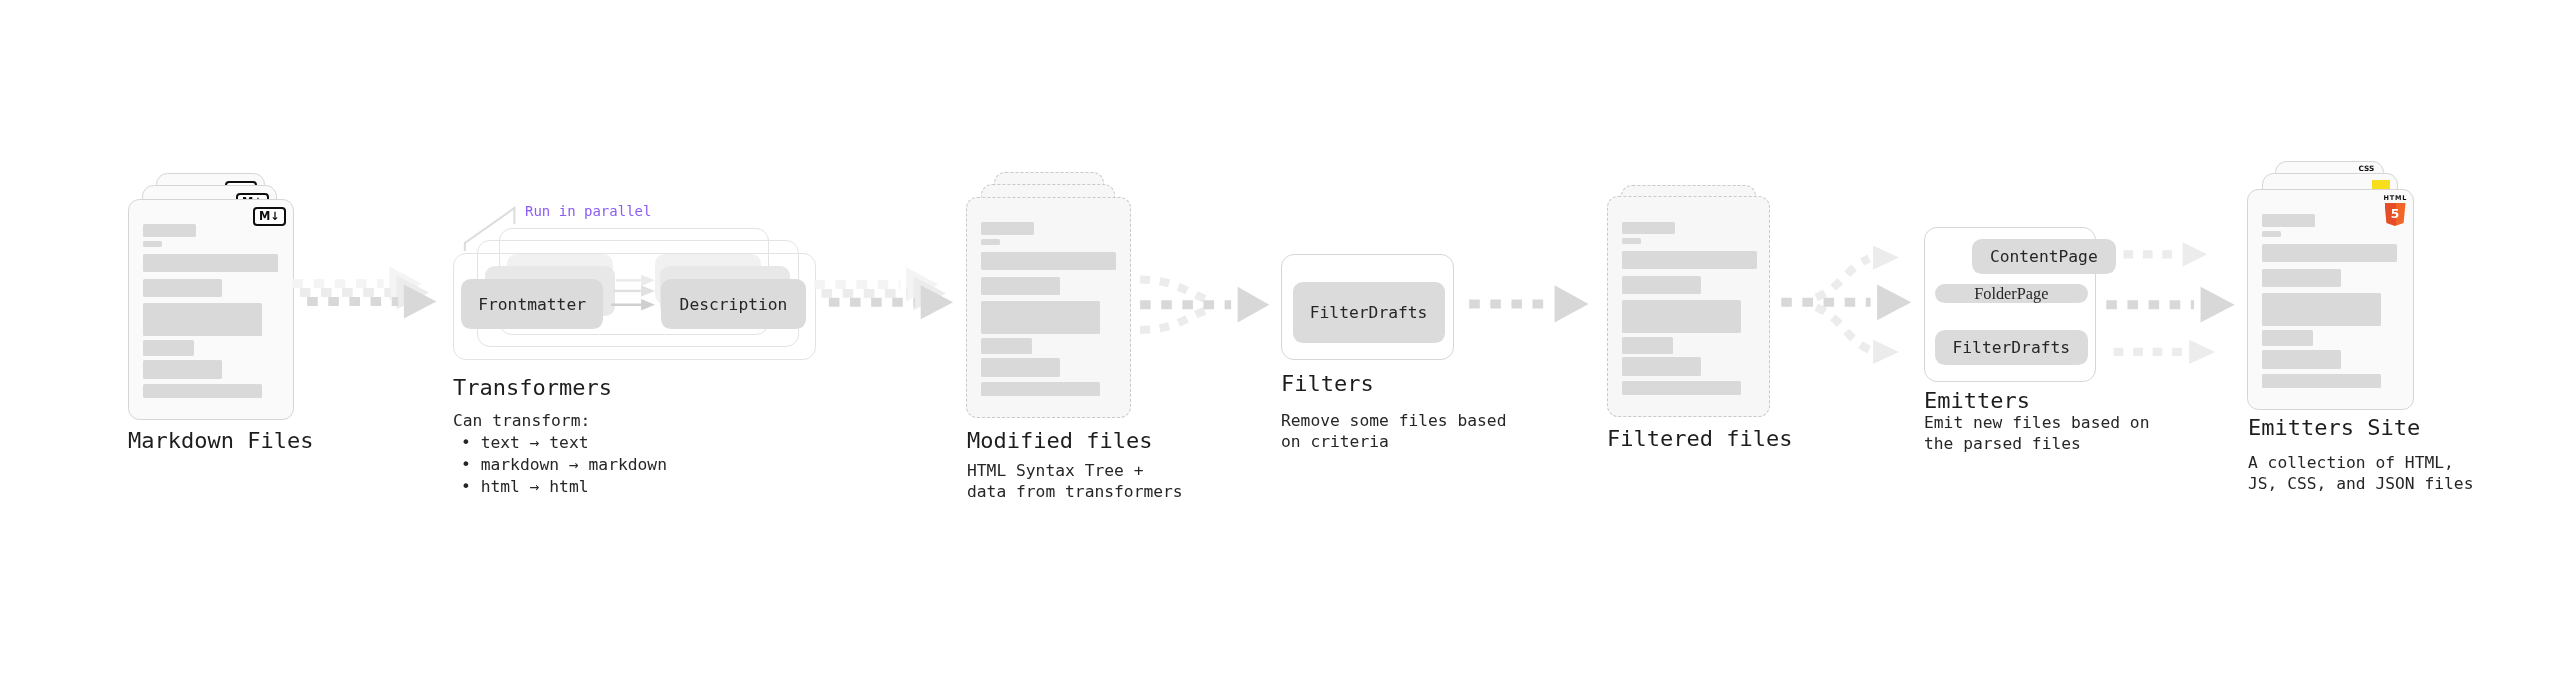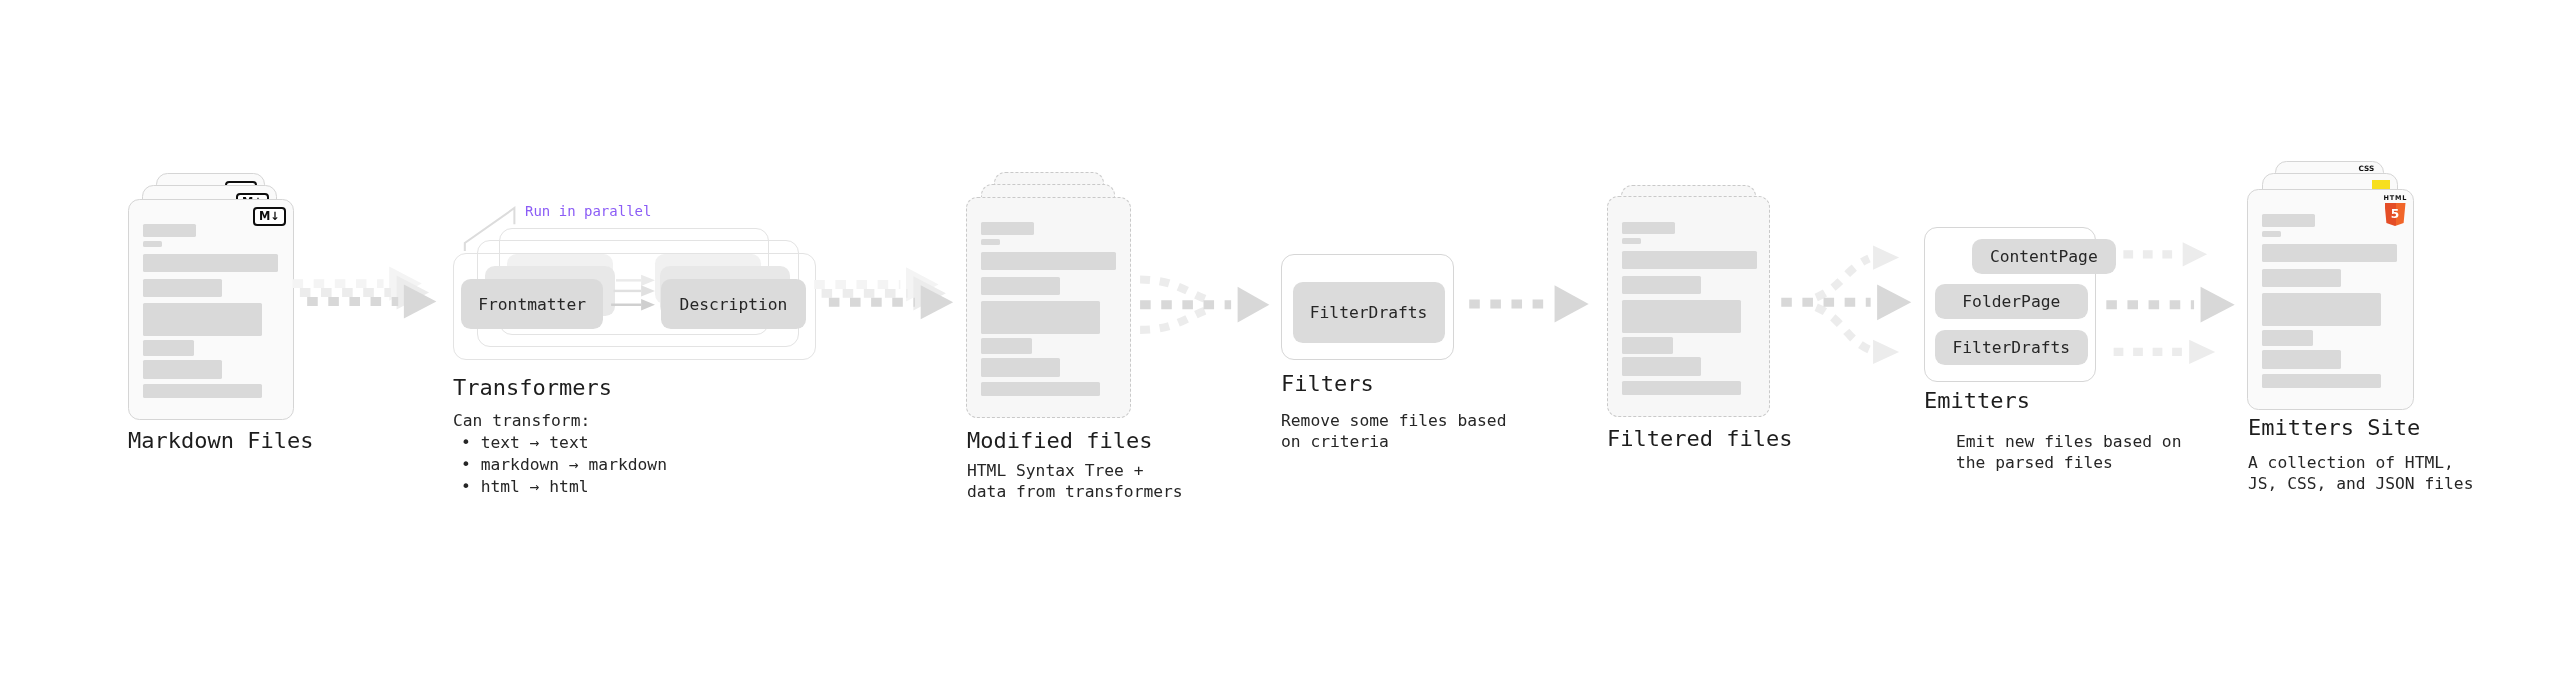--- a/index.html
+++ b/index.html
@@ -119,25 +119,25 @@
         <div class="bar" style="top: 103px; width: 119px; height: 32.5px;"></div>
         <div class="bar" style="top: 140px; width: 51px; height: 16.3px;"></div>
         <div class="bar" style="top: 160px; width: 79px; height: 18.7px;"></div>
         <div class="bar" style="top: 184px; width: 119px; height: 14px;"></div>
       </div>
   </div>
   <div class="h" style="left:1607px;top:426px;">Filtered files</div>
 
   <div class="holder" style="left:1924px;top:227px;width:172px;height:155px;">
     <div class="pill" style="left:9.8px;top:10.6px;width:144px;height:35px;margin-left:37px;">ContentPage</div>
-    <div class="pill" style="left:9.8px;top:56px;width:153px;height:35px;">FolderPage</div>
+    <div class="pill" style="left:9.8px;top:56px;width:153px;height:19px;font-family:Liberation Serif, serif;">FolderPage</div>
     <div class="pill" style="left:9.8px;top:102px;width:153px;height:35px;">FilterDrafts</div>
   </div>
   <div class="h" style="left:1924px;top:388px;">Emitters</div>
-  <div class="desc" style="left:1924px;top:431px;margin-left:32px;">Emit new files based on
+  <div class="desc" style="left:1924px;top:412px;">Emit new files based on
 the parsed files</div>
 
   <div class="stack" style="left:2247px;top:161px;width:167px;height:252px;">
     <div class="card" style="left:28.4px;top:0;width:109px;height:221px;">
       <div class="css-badge">
         <div class="t">CSS</div>
         <div class="u" style="background: rgb(41, 101, 241);"></div>
       </div>
     </div>
     <div class="card" style="left:15.4px;top:12.2px;width:136px;height:221px;">

